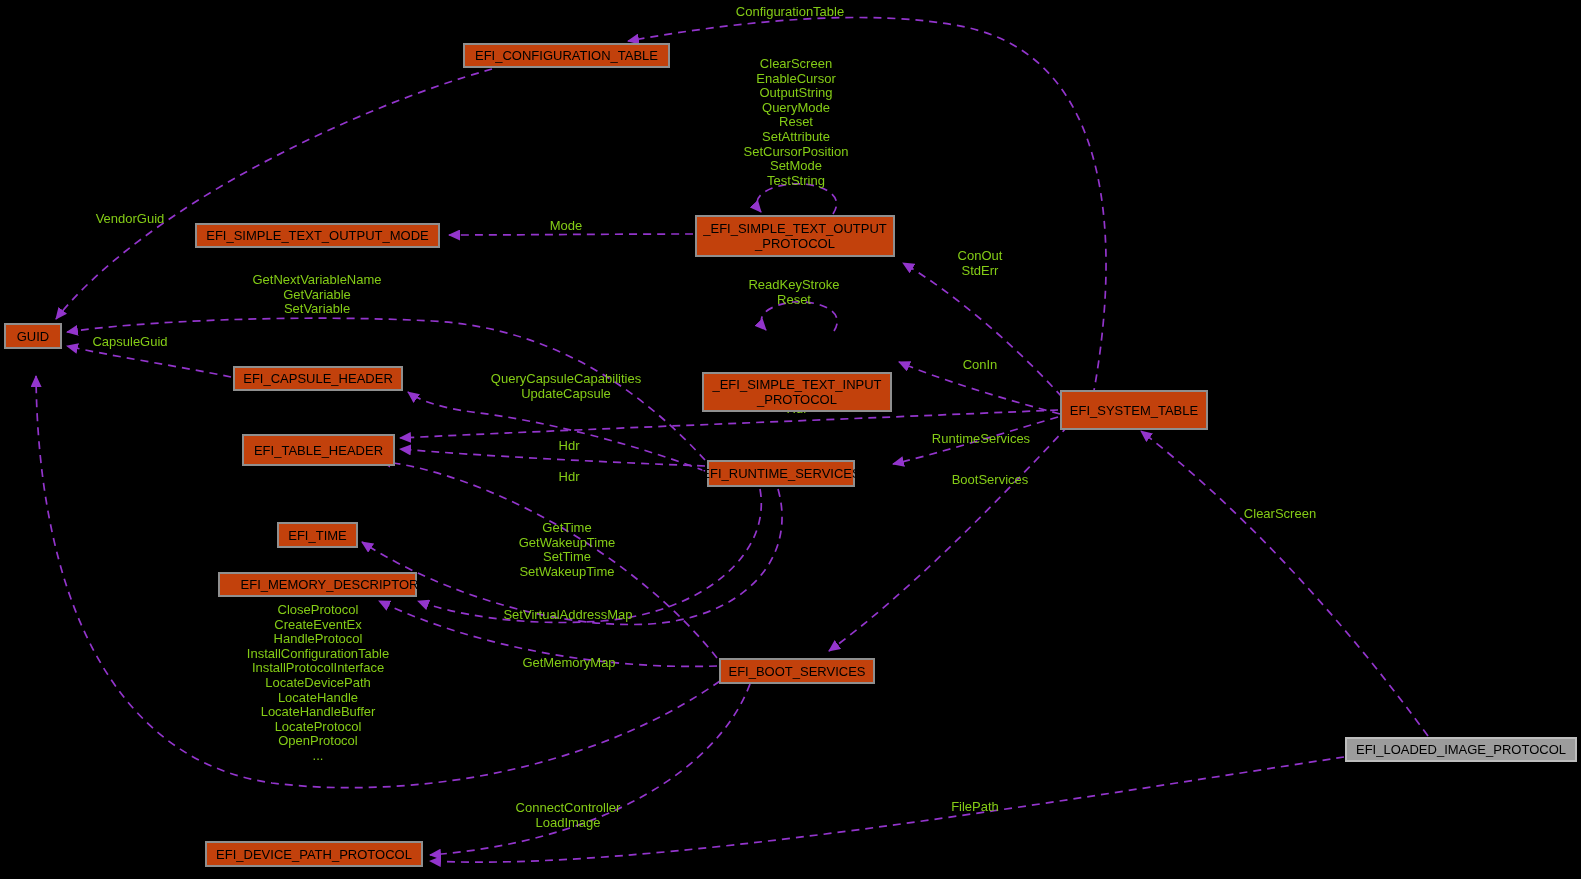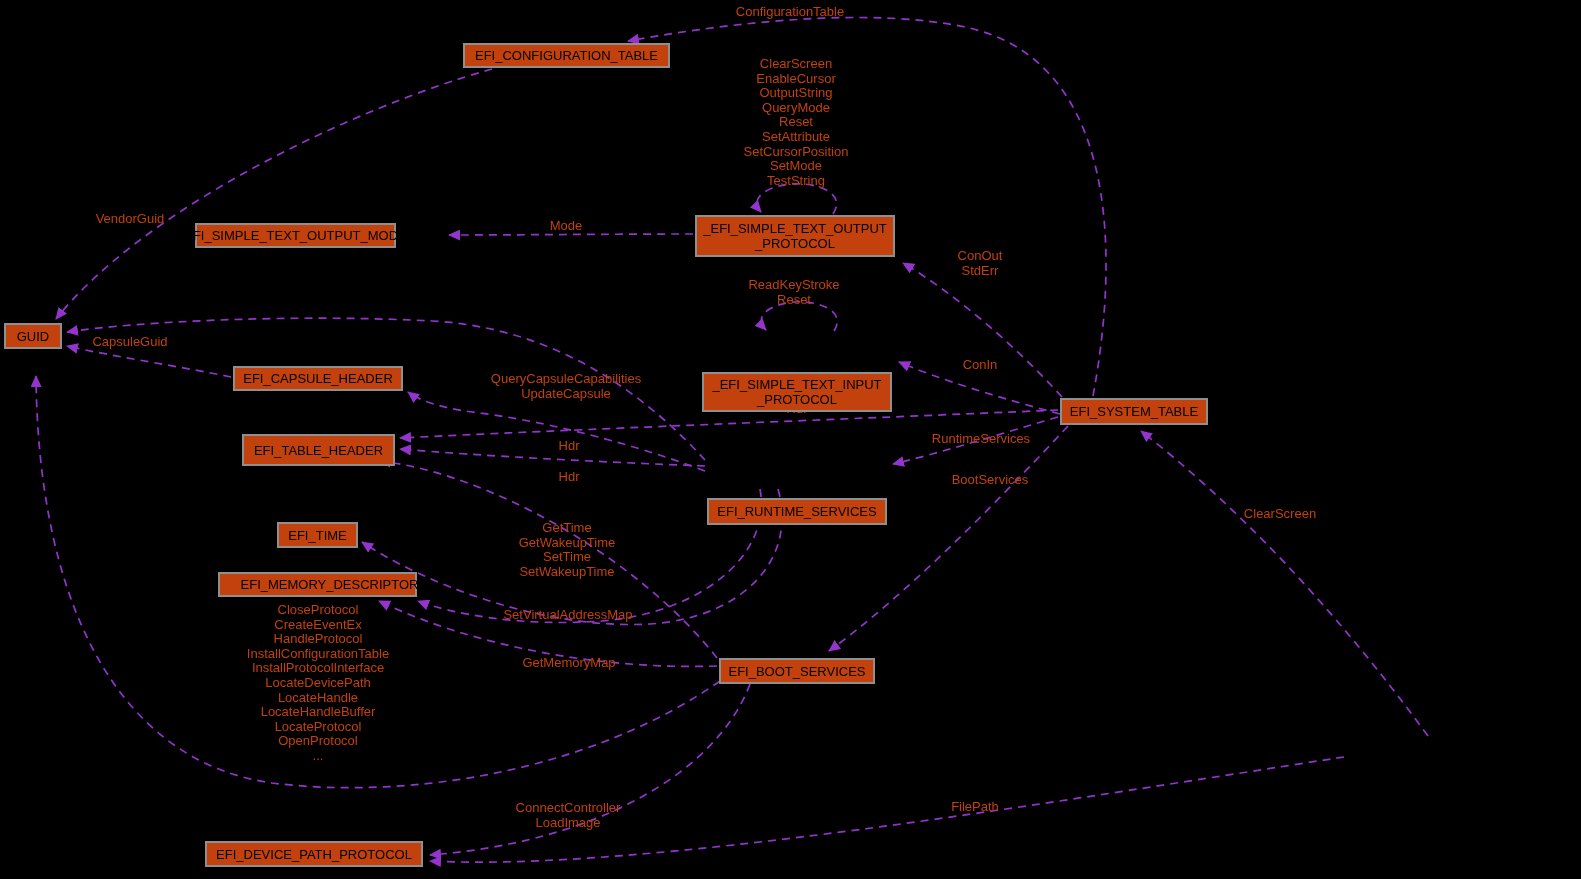--- a/index.html
+++ b/index.html
@@ -10,21 +10,21 @@
   #edges{position:absolute;left:0;top:0;z-index:1;}
   .node{
     position:absolute;z-index:3;box-sizing:border-box;
     background:#c2410c;border:2px solid #8f8f8f;color:#000;
     display:flex;align-items:center;justify-content:center;text-align:center;
     font-size:13px;line-height:15px;white-space:pre-line;cursor:pointer;
   }
   .node.highlight{background:#9c9c9c;border-color:#bdbdbd;}
   .edge-label{
     position:absolute;z-index:2;transform:translate(-50%,-50%);
-    color:#c2410c;font-size:13px;line-height:14.6px;text-align:center;
+    color:#84cc16;font-size:13px;line-height:14.6px;text-align:center;
     white-space:pre-line;pointer-events:none;
   }
 </style>
 </head>
 <body>
 
 <div id="canvas">
 
   <svg id="edges" width="1581" height="879" viewBox="0 0 1581 879">
     <defs>
@@ -52,52 +52,56 @@
       <path marker-end="url(#arrow)" d="M 760,489 C 772,556 700,613 602,621 C 522,627 452,614 418,601"></path>
       <path marker-end="url(#arrow)" d="M 717,666 C 600,670 472,646 379,601"></path>
       <path marker-end="url(#arrow)" d="M 720,681 C 590,772 408,800 272,783 C 110,760 38,590 36,376"></path>
       <path marker-end="url(#arrow)" d="M 750,684 C 718,770 600,842 430,855"></path>
       <path marker-end="url(#arrow)" d="M 1344,757 C 1050,802 642,872 430,861"></path>
       <path marker-end="url(#arrow)" d="M 1428,736 C 1330,602 1232,502 1141,431"></path>
     </g>
   </svg>
 
   <div class="node" style="left:463px;top:43px;width:207px;height:25px;">EFI_CONFIGURATION_TABLE</div>
-  <div class="node" style="left:195px;top:223px;width:201px;height:25px;">EFI_SIMPLE_TEXT_OUTPUT_MODE</div>
+  <div class="node" style="left:195px;top:223px;width:245px;height:25px;">EFI_SIMPLE_TEXT_OUTPUT_MODE</div>
   <div class="node" style="left:4px;top:323px;width:58px;height:26px;">GUID</div>
   <div class="node" style="left:233px;top:366px;width:170px;height:25px;">EFI_CAPSULE_HEADER</div>
   <div class="node" style="left:242px;top:434px;width:153px;height:32px;">EFI_TABLE_HEADER</div>
   <div class="node" style="left:695px;top:215px;width:200px;height:42px;">_EFI_SIMPLE_TEXT_OUTPUT
 _PROTOCOL</div>
   <div class="node" style="left:702px;top:332px;width:190px;height:40px;margin-top:40px;">_EFI_SIMPLE_TEXT_INPUT
 _PROTOCOL</div>
-  <div class="node" style="left:1060px;top:398px;width:148px;height:27px;text-align:center;">EFI_SYSTEM_TABLE</div>
-  <div class="node" style="left:707px;top:460px;width:180px;height:27px;margin-top:38px;">EFI_RUNTIME_SERVICES</div>
+  <div class="node" style="left:1060px;top:390px;width:148px;height:40px;text-align:center;">EFI_SYSTEM_TABLE</div>
+  <div class="node" style="left:707px;top:460px;width:148px;height:27px;">EFI_RUNTIME_SERVICES</div>
   <div class="node" style="left:277px;top:522px;width:81px;height:26px;">EFI_TIME</div>
   <div class="node" style="left:218px;top:572px;width:199px;height:25px;padding-left:24px;">EFI_MEMORY_DESCRIPTOR</div>
   <div class="node" style="left:719px;top:658px;width:156px;height:26px;">EFI_BOOT_SERVICES</div>
+  <div class="node highlight" style="left:1345px;top:737px;width:232px;height:25px;">EFI_LOADED_IMAGE_PROTOCOL</div>
   <div class="node" style="left:205px;top:841px;width:218px;height:26px;">EFI_DEVICE_PATH_PROTOCOL</div>
 
   <div class="edge-label" style="left:790px;top:12px;">ConfigurationTable</div>
   <div class="edge-label" style="left:796px;top:123px;">ClearScreen
 EnableCursor
 OutputString
 QueryMode
 Reset
 SetAttribute
 SetCursorPosition
 SetMode
 TestString</div>
   <div class="edge-label" style="left:130px;top:219px;">VendorGuid</div>
   <div class="edge-label" style="left:566px;top:226px;">Mode</div>
   <div class="edge-label" style="left:794px;top:293px;">ReadKeyStroke
 Reset</div>
   <div class="edge-label" style="left:980px;top:264px;">ConOut
 StdErr</div>
   <div class="edge-label" style="left:980px;top:365px;">ConIn</div>
+  <div class="edge-label" style="left:317px;top:295px;">GetNextVariableName
+GetVariable
+SetVariable</div>
   <div class="edge-label" style="left:130px;top:342px;">CapsuleGuid</div>
   <div class="edge-label" style="left:566px;top:387px;">QueryCapsuleCapabilities
 UpdateCapsule</div>
   <div class="edge-label" style="left:797px;top:409px;">Hdr</div>
   <div class="edge-label" style="left:569px;top:446px;">Hdr</div>
   <div class="edge-label" style="left:569px;top:477px;">Hdr</div>
   <div class="edge-label" style="left:981px;top:439px;">RuntimeServices</div>
   <div class="edge-label" style="left:980px;top:480px;padding-left:20px;">BootServices</div>
   <div class="edge-label" style="left:1280px;top:514px;">ClearScreen</div>
   <div class="edge-label" style="left:567px;top:550px;">GetTime

